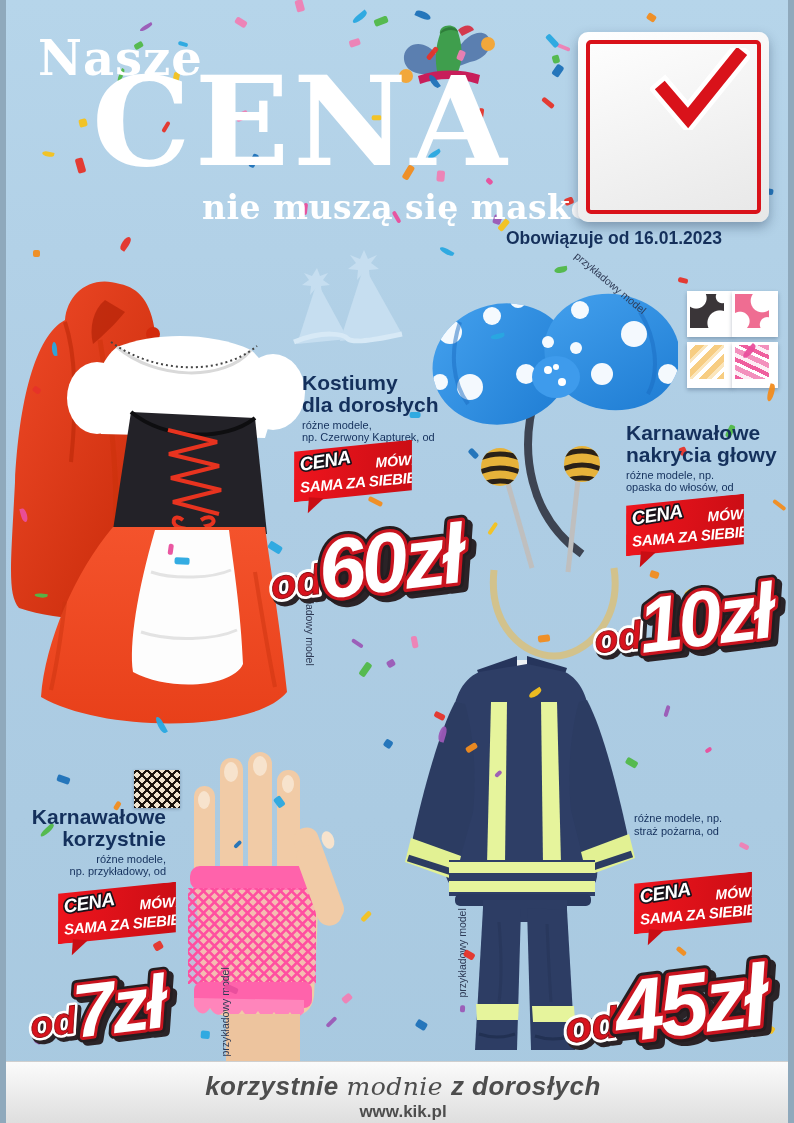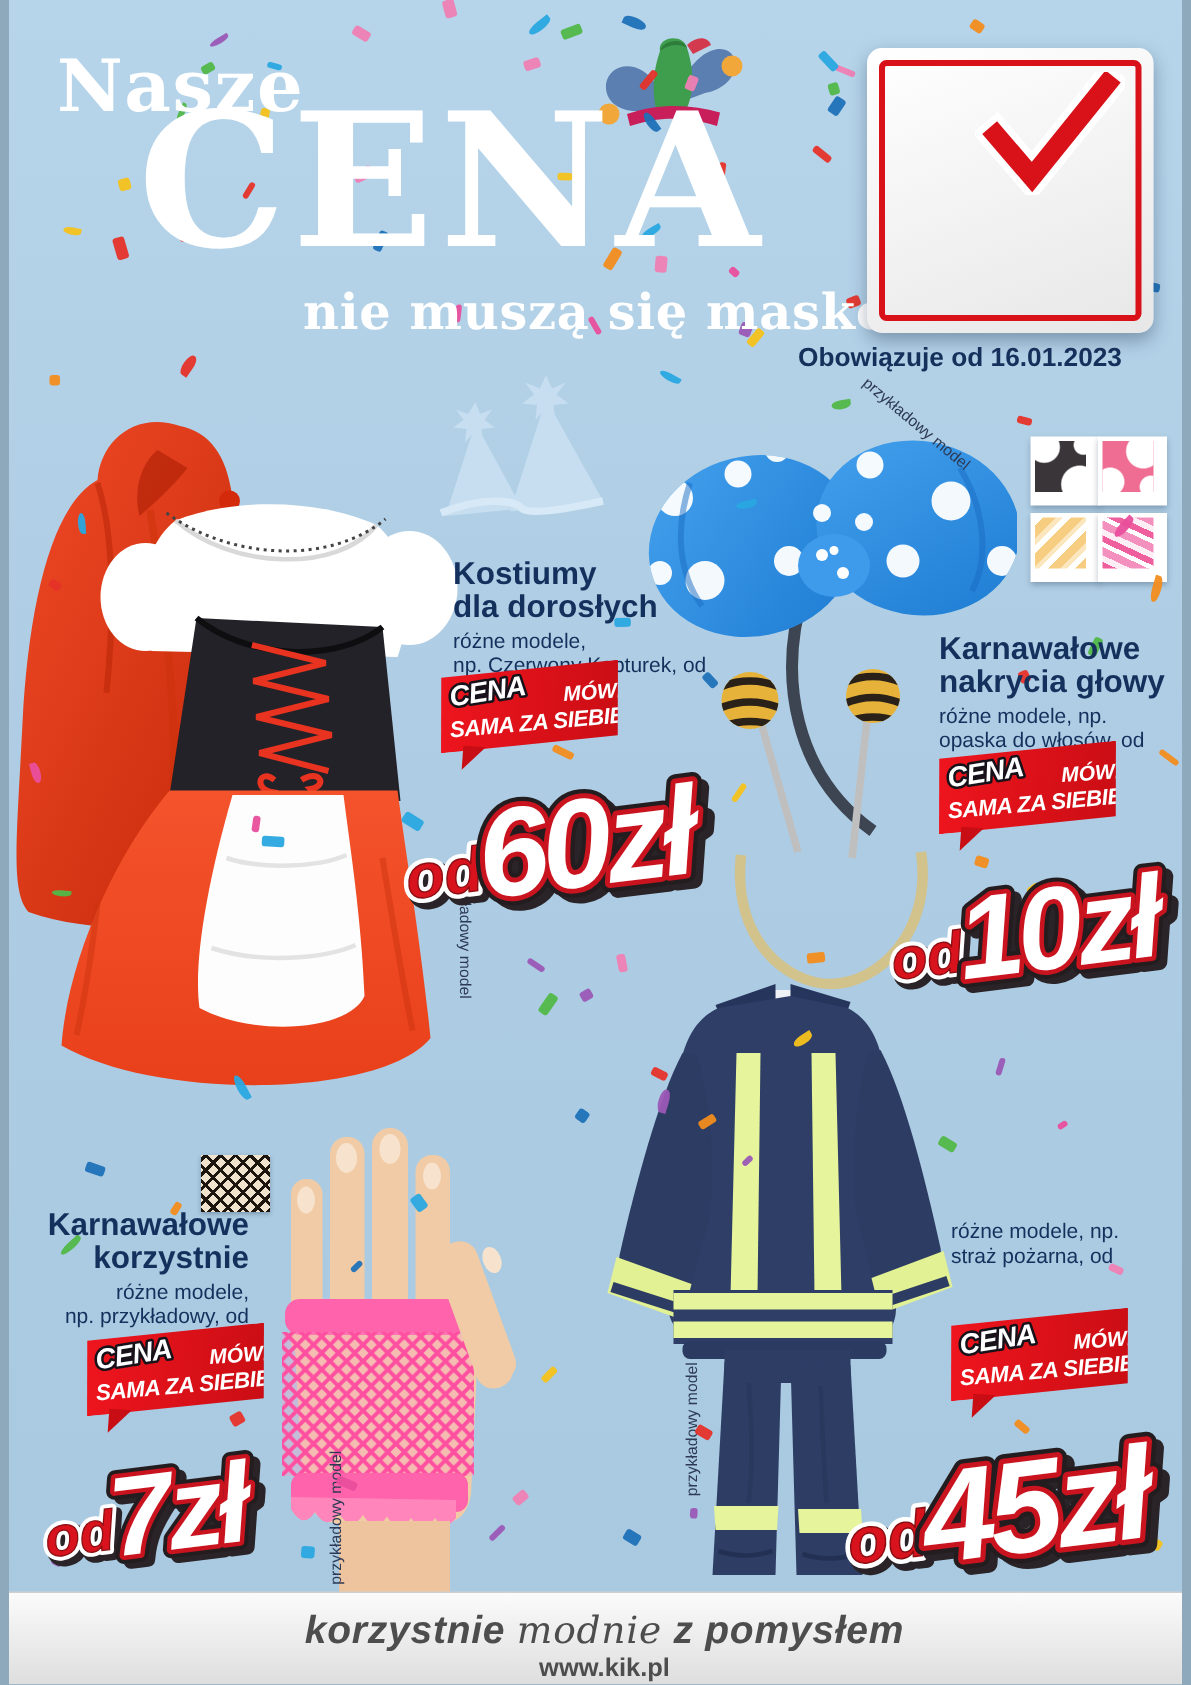--- a/index.html
+++ b/index.html
@@ -19,26 +19,26 @@
   .subline{left:196px;top:188px;font-family:"DejaVu Serif",serif;font-weight:bold;
            font-size:33px;color:#fff;letter-spacing:.5px;}
 
   .logo-box{left:572px;top:32px;width:191px;height:190px;background:linear-gradient(160deg,#ffffff,#e7e7e7);
             border-radius:10px;box-shadow:0 5px 12px rgba(20,40,70,.35);}
   .logo-inner{position:absolute;inset:8px;border:4px solid #d9121a;border-radius:5px;}
   .logo-word{position:absolute;left:0;right:0;bottom:2px;text-align:center;
              font-size:118px;font-weight:bold;font-style:italic;color:#d9121a;
              letter-spacing:-6px;line-height:1.2;}
   .logo-check{position:absolute;left:72px;top:16px;width:100px;height:82px;}
-  .validity{left:500px;top:228px;width:268px;text-align:center;font-size:17.5px;
+  .validity{left:500px;top:228px;width:268px;text-align:left;font-size:17.5px;
             font-weight:bold;color:#15305b;}
 
   
   .ptitle{font-weight:bold;font-size:21px;color:#14305c;line-height:1.06;}
-  .pdesc{font-size:14px;color:#14305c;line-height:1.18;margin-top:2px;}
+  .pdesc{font-size:11px;color:#14305c;line-height:1.18;margin-top:2px;}
   .tblock-right{text-align:right;}
   .ptitle div:empty{display:none;}
 
   
   .badge{width:122px;transform:rotate(-4deg);}
   .badge-bg{position:relative;background:linear-gradient(100deg,#f0151e,#c90d14);
             padding:4px 6px 7px 7px;clip-path:polygon(3% 7%,100% 0,97% 93%,0 100%);}
   .badge-row1{display:flex;align-items:flex-end;}
   .cena-svg{width:74px;height:32px;overflow:visible;transform:rotate(-5deg);margin-top:-6px;}
   .cena-svg text{font-family:"Liberation Sans",sans-serif;font-size:33px;font-weight:bold;
@@ -443,21 +443,21 @@
       <text class="num l-dark" x="56" y="100">45zł</text>
       <text class="num l-red" x="56" y="100">45zł</text>
       <text class="num l-fill" x="56" y="100">45zł</text>
     </g>
   </svg>
 
   <div class="abs z4 footer">
     <div class="tagline">
       <span>korzystnie</span>
       <span class="script">modnie</span>
-      <span>z pomysłem</span>
+      <span>z dorosłych</span>
     </div>
     <div class="site">www.kik.pl</div>
   </div>
 
   <div class="abs z3" id="confetti-layer" style="left:0;top:0;width:794px;height:1123px;pointer-events:none">
       <div class="confetti" style="left: 468.861px; top: 112.073px; width: 12.3579px; height: 4.69926px; background: rgb(230, 51, 41); transform: rotate(98deg); border-radius: 2px; opacity: 0.95;"></div>
       <div class="confetti" style="left: 487.301px; top: 216.369px; width: 8.99939px; height: 7.52824px; background: rgb(155, 89, 182); transform: rotate(110deg); border-radius: 2px; opacity: 0.95;"></div>
       <div class="confetti" style="left: 153.858px; top: 125.182px; width: 11.885px; height: 4.01537px; background: rgb(230, 51, 41); transform: rotate(301deg); border-radius: 2px; opacity: 0.95;"></div>
       <div class="confetti" style="left: 39.9432px; top: 148.081px; width: 4.80087px; height: 12.4943px; background: rgb(246, 194, 28); transform: rotate(282deg); border-radius: 50% 50% 0px; opacity: 0.95;"></div>
       <div class="confetti" style="left: 413.662px; top: 6.7809px; width: 6.52806px; height: 15.9019px; background: rgb(29, 113, 184); transform: rotate(115deg); border-radius: 50% 50% 0px; opacity: 0.95;"></div>

